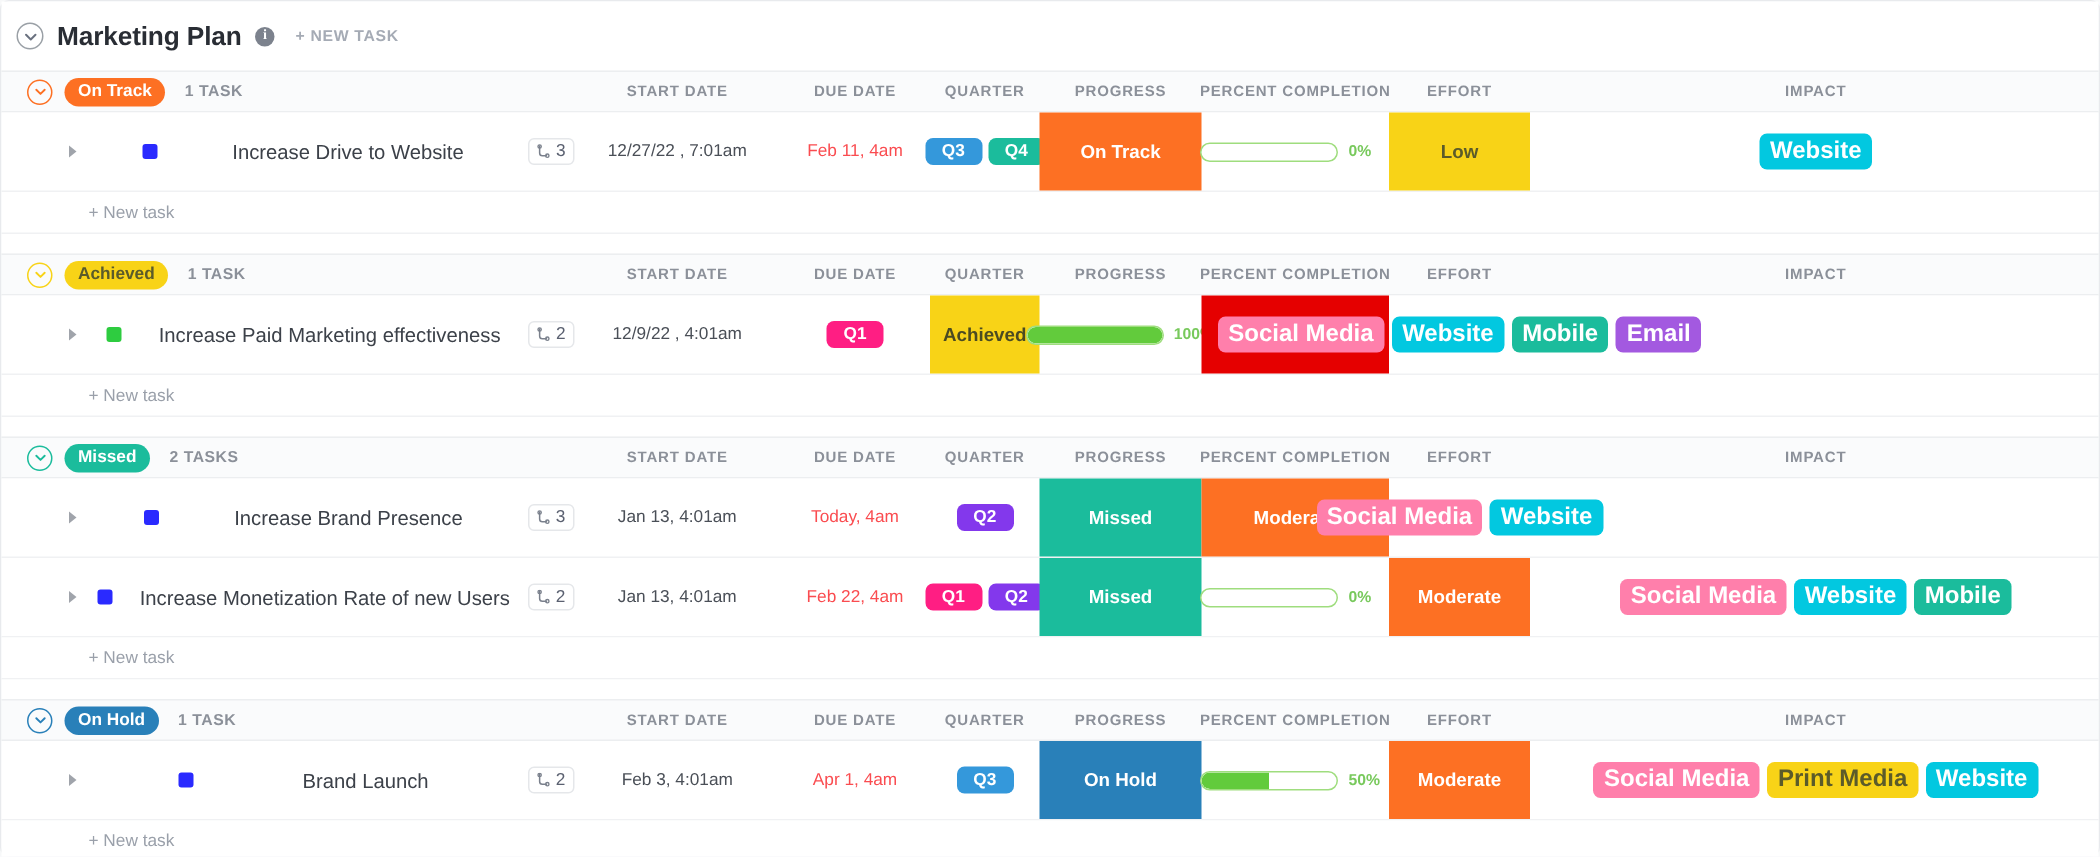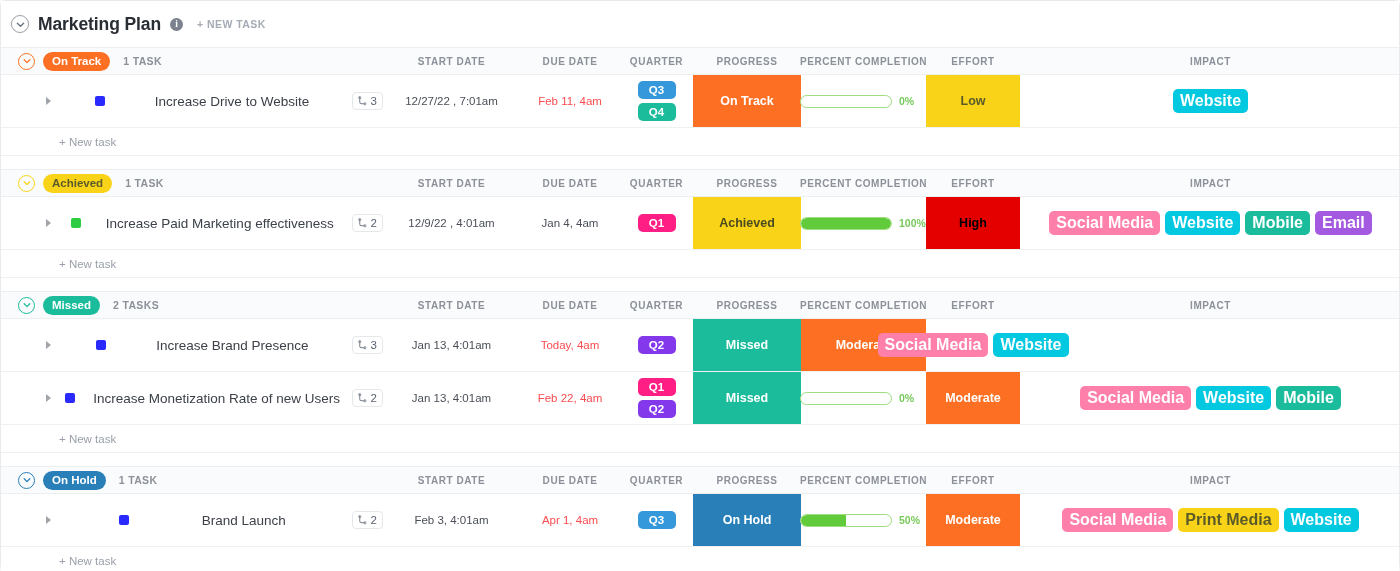--- a/index.html
+++ b/index.html
@@ -174,21 +174,20 @@
   .date-text {
     font-size: 11.5px;
     color: #4a4f57;
     white-space: nowrap;
   }
   .date-text.overdue { color: #fa4c50; }
 
   
   .qwrap {
     display: flex;
-    flex-direction: column;
     align-items: center;
     gap: 4px;
   }
   .qtag {
     min-width: 38px;
     padding: 3px 9px;
     border-radius: 5px;
     font-size: 11.5px;
     font-weight: bold;
     color: #ffffff;
@@ -385,23 +384,20 @@
               <circle cx="3" cy="1.8" r="1.2" fill="none" stroke="#7a808c" stroke-width="1"></circle>
               <circle cx="8.6" cy="8.5" r="1.2" fill="none" stroke="#7a808c" stroke-width="1"></circle>
             </svg>
             <span>2</span>
           </span>
         </div>
         <div class="cell">
           <span class="date-text">12/9/22 , 4:01am</span>
         </div>
         <div class="cell">
-          <span class="date-text">Jan 4, 4am</span>
-        </div>
-        <div class="cell">
           <div class="qwrap">
             <span class="qtag" style="background: rgb(255, 30, 131);">Q1</span>
           </div>
         </div>
         <div class="cell" style="padding: 0px;">
           <div class="solid-cell" style="background: rgb(248, 211, 23); color: rgb(75, 75, 34);">Achieved</div>
         </div>
         <div class="cell">
           <div class="pctwrap">
             <div class="pctbar">

